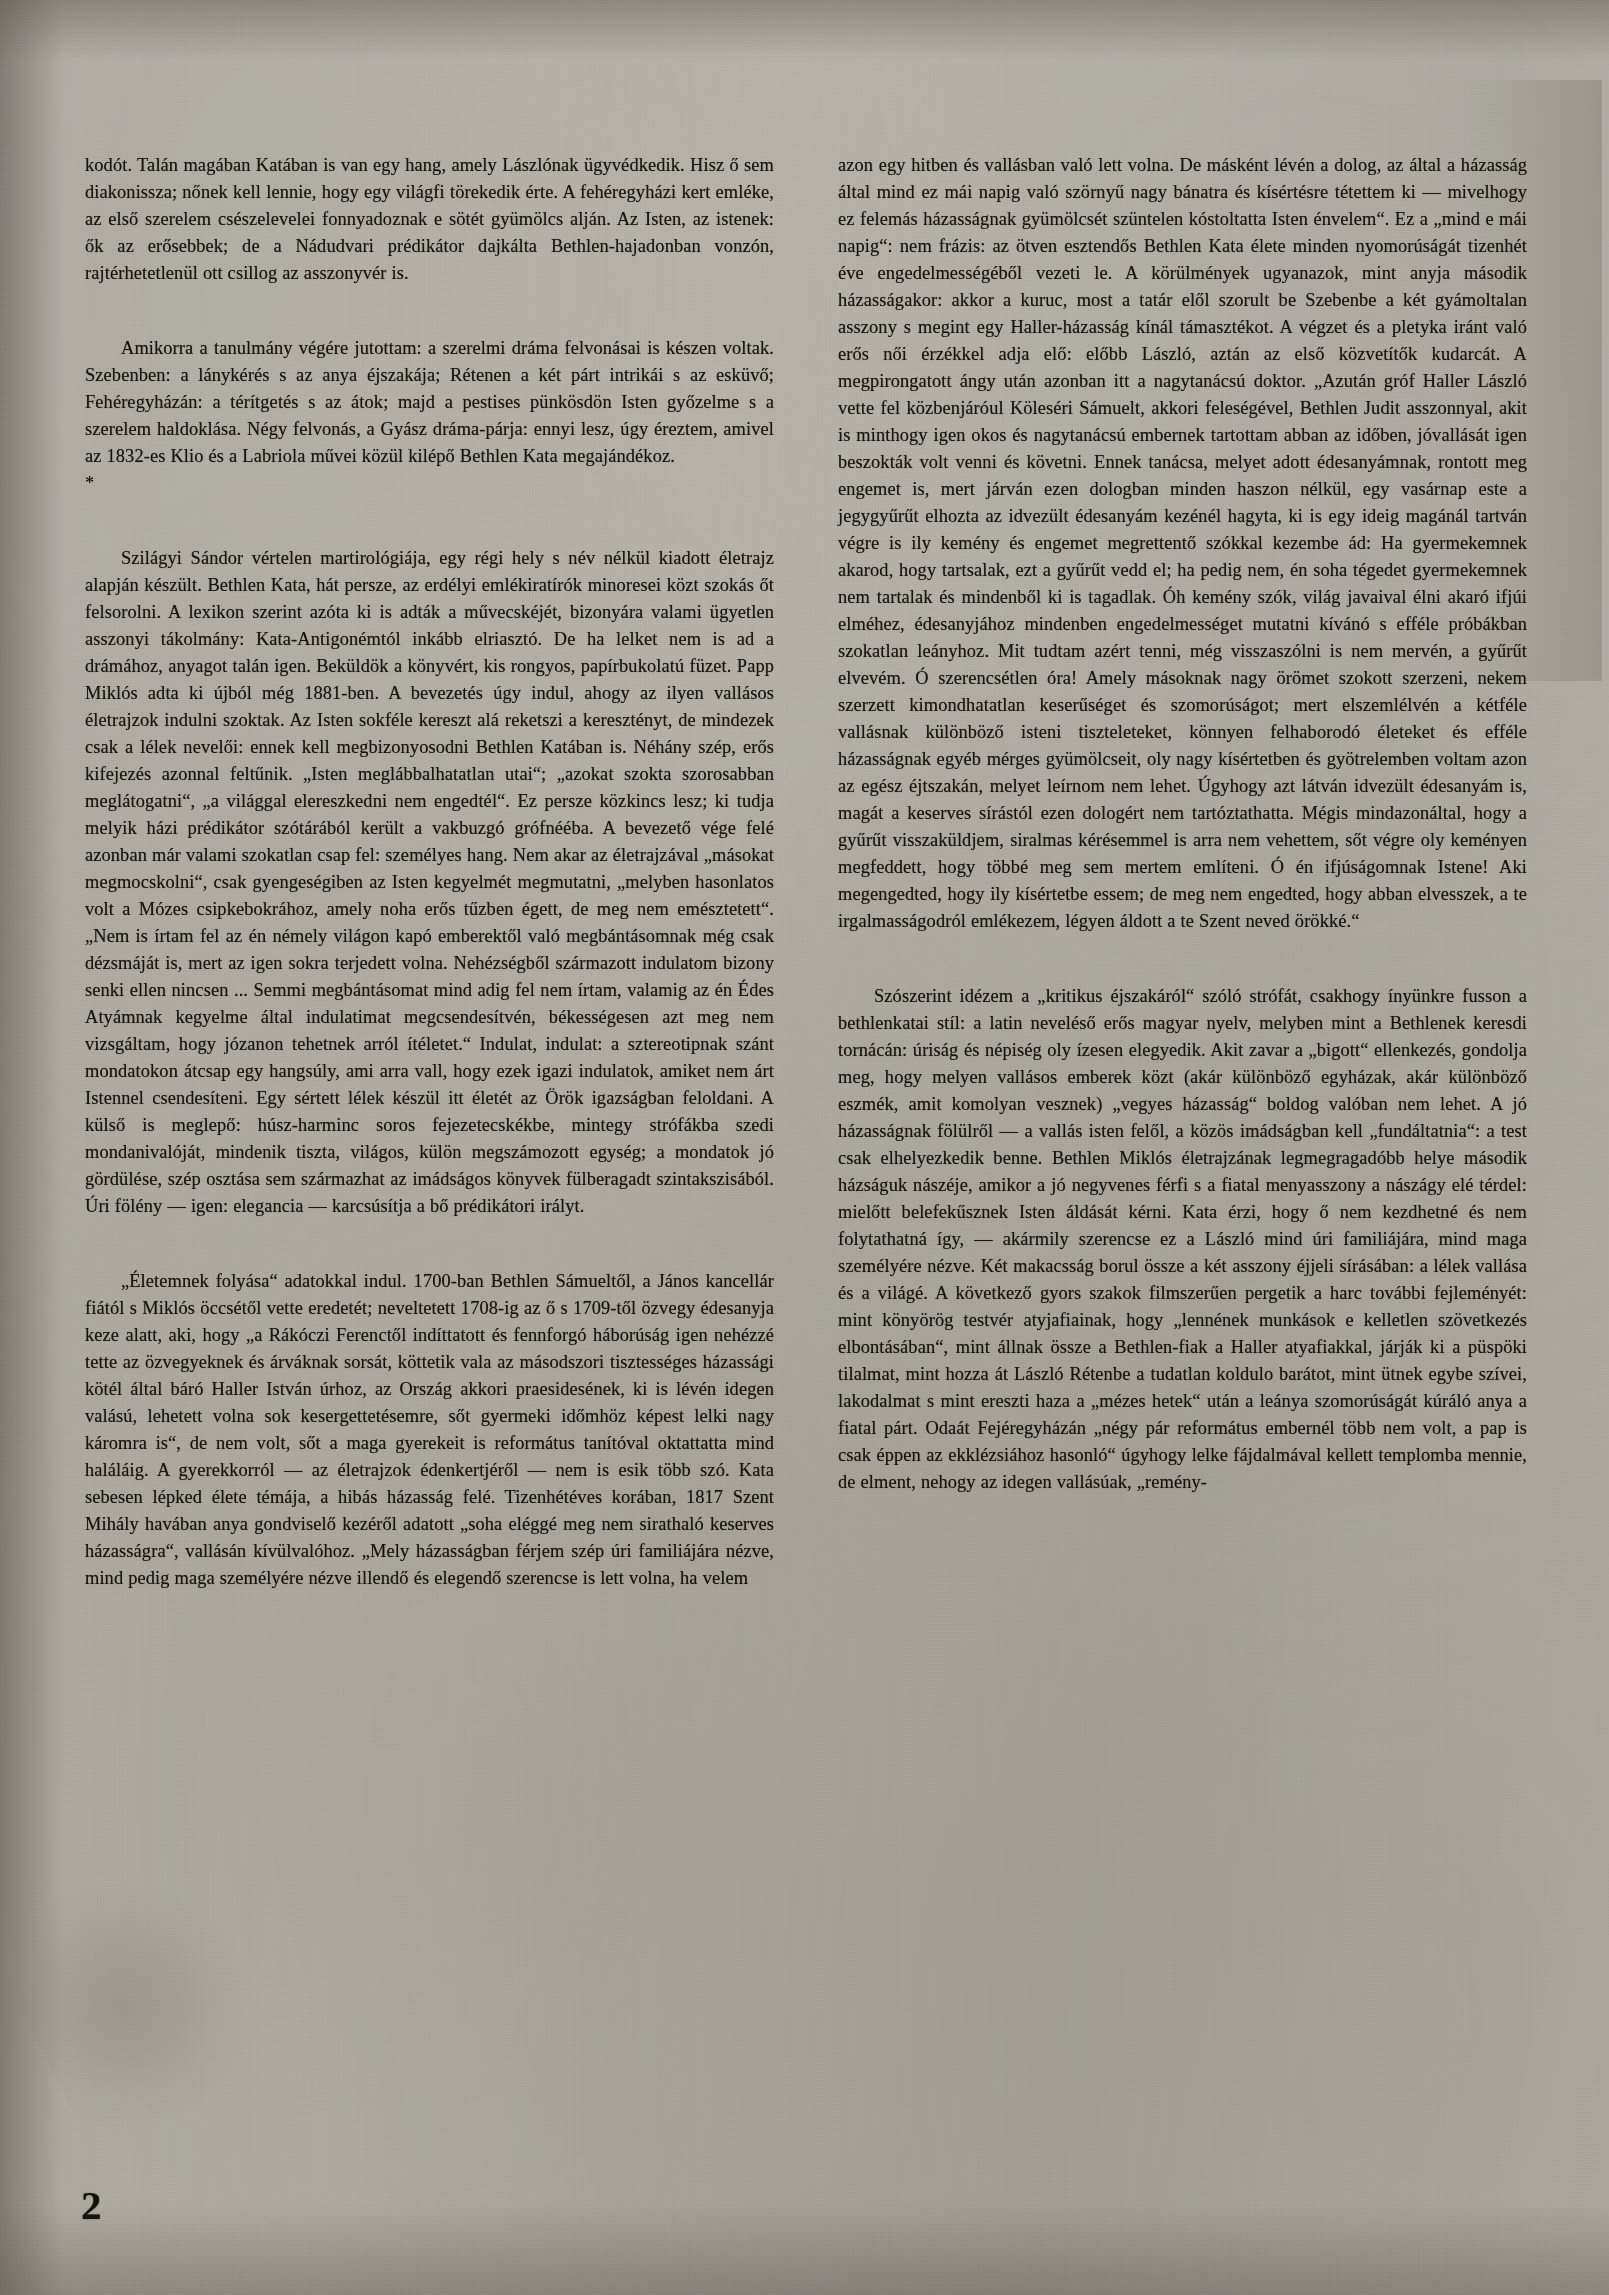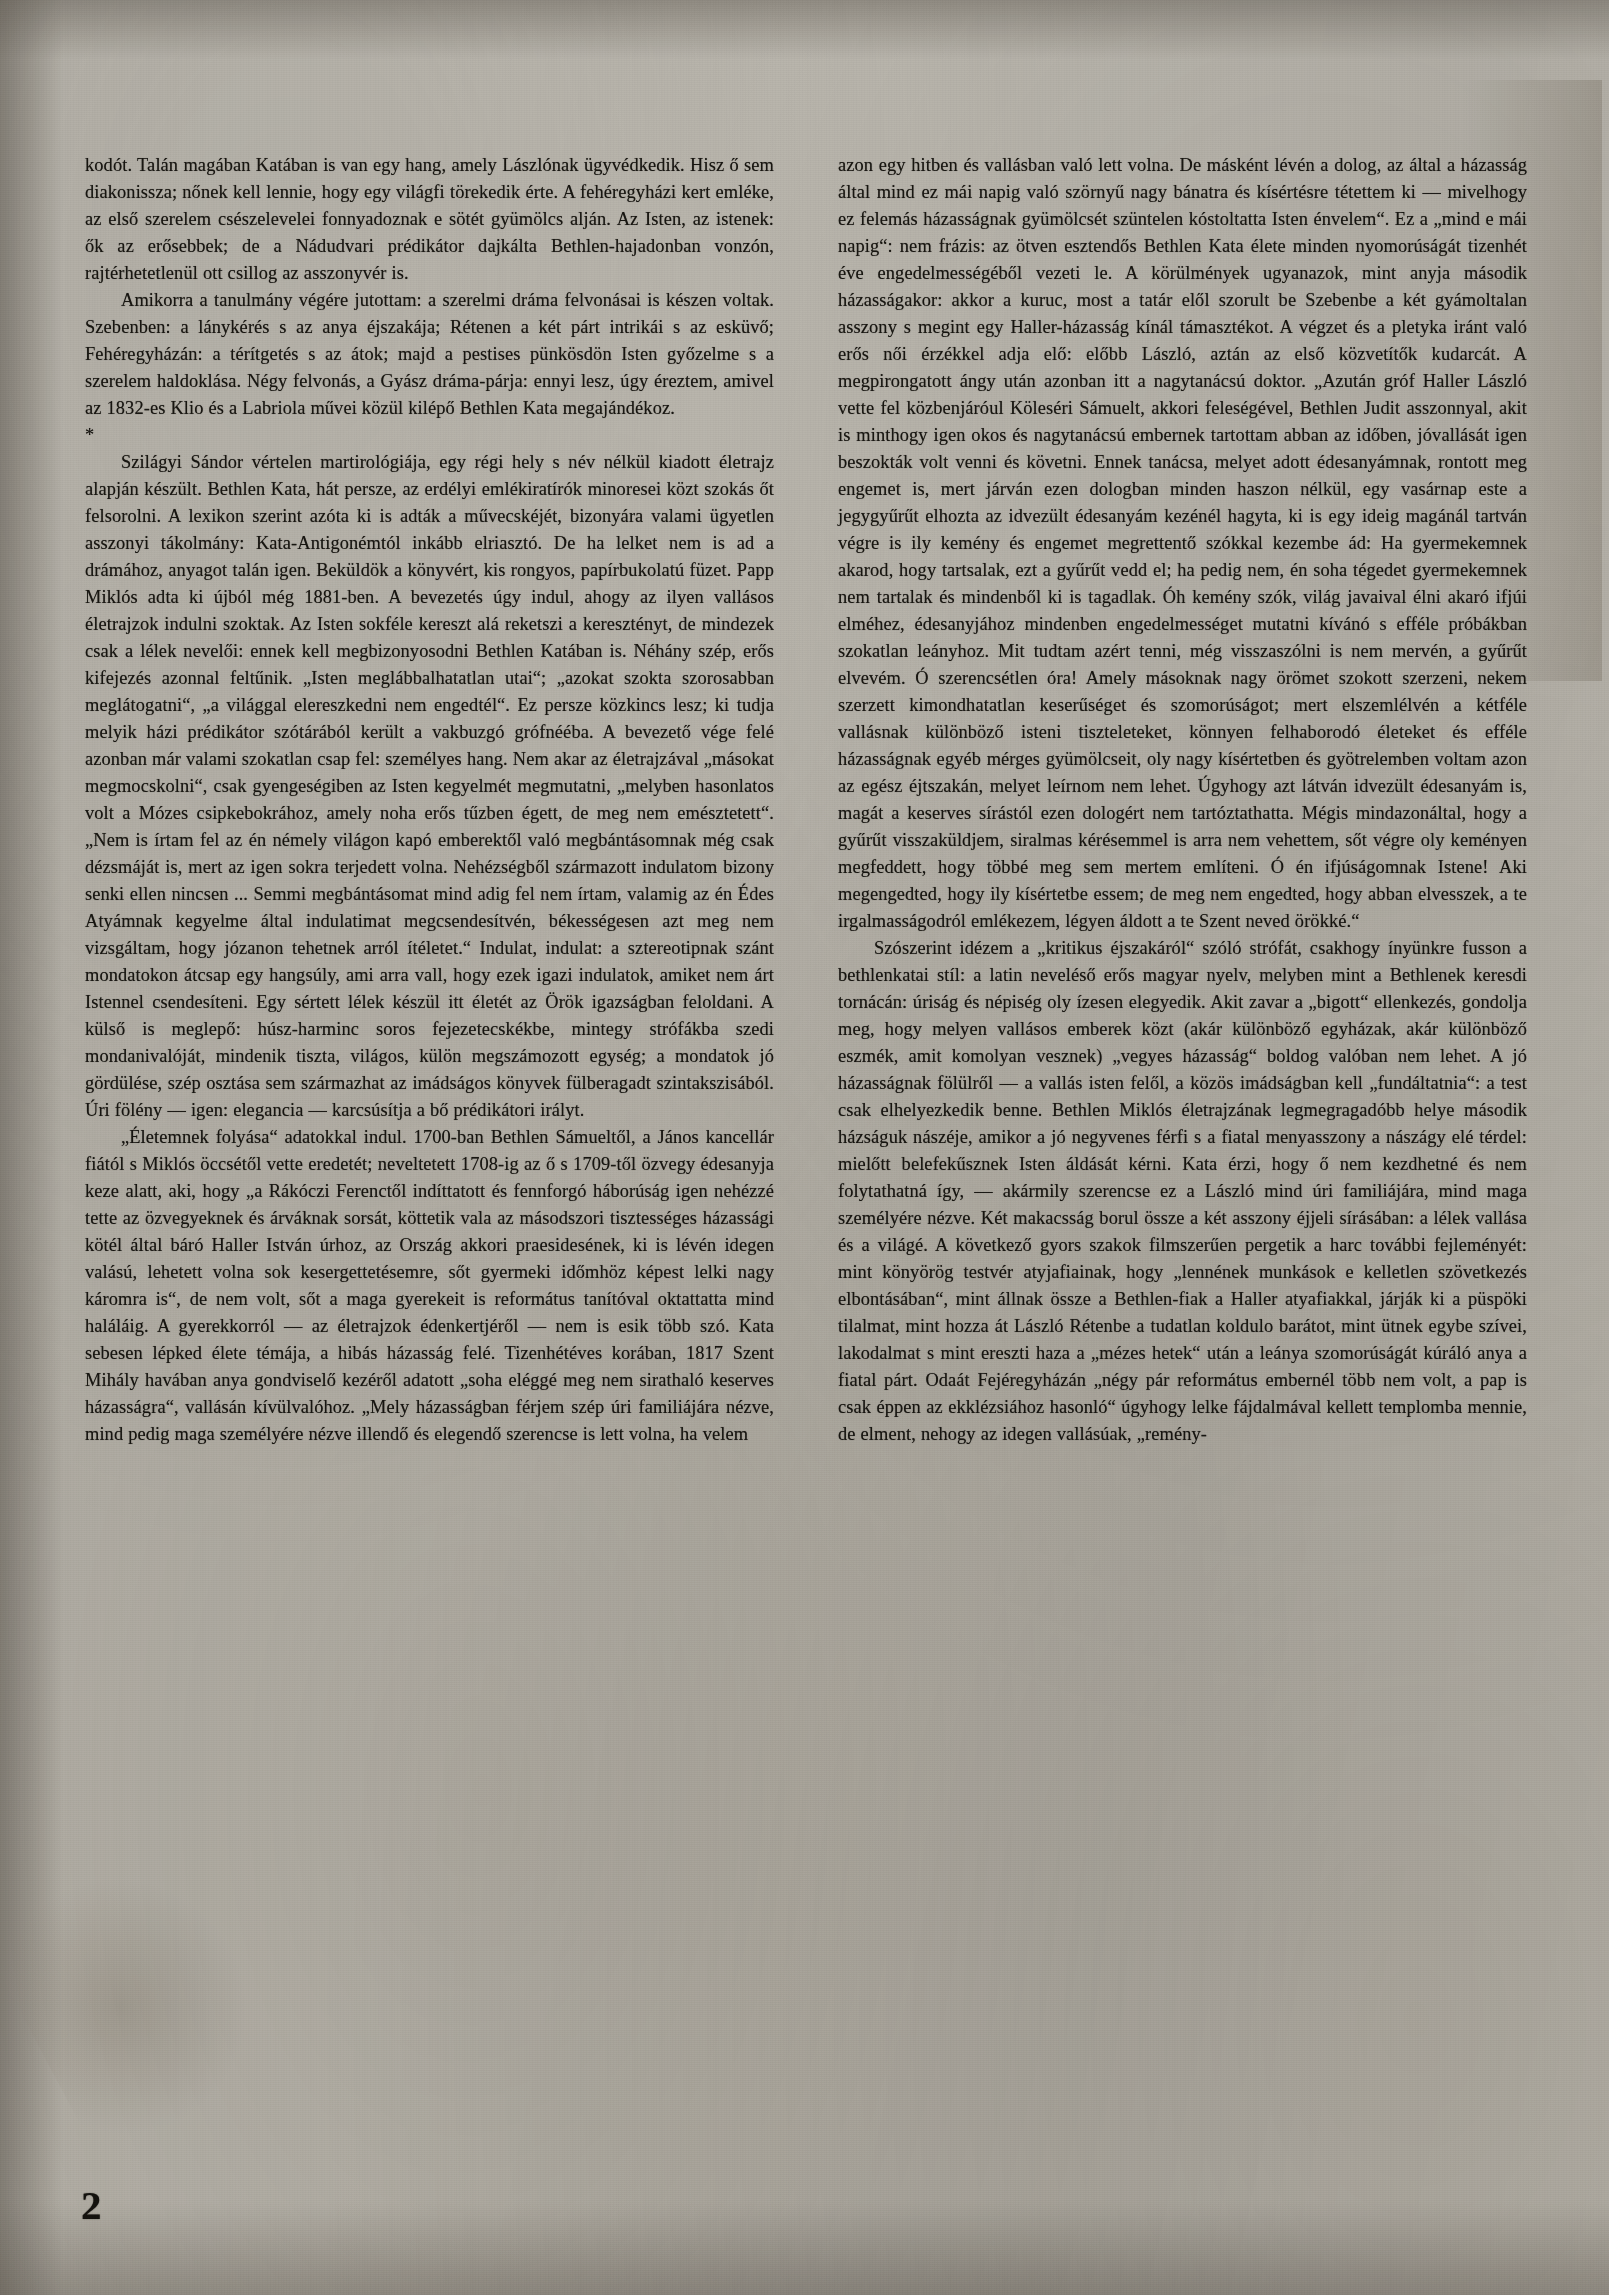--- a/index.html
+++ b/index.html
@@ -73,20 +73,21 @@
     text-justify: inter-word;
     font-size: 18.4px;
     line-height: 27px;
     color: #16140f;
     letter-spacing: 0.1px;
     word-spacing: 0.3px;
     text-shadow: 0 0 0.8px rgba(20,18,14,.55);
   }
   .col p.indent {
     text-indent: 36px;
+    margin-top: 48px;
   }
   .col p.hang {
     text-indent: 0;
   }
   .sep {
     text-align: center;
     font-size: 20px;
     line-height: 31px;
     margin: 1.3px 0 1.3px 0;
     color: #16140f;

